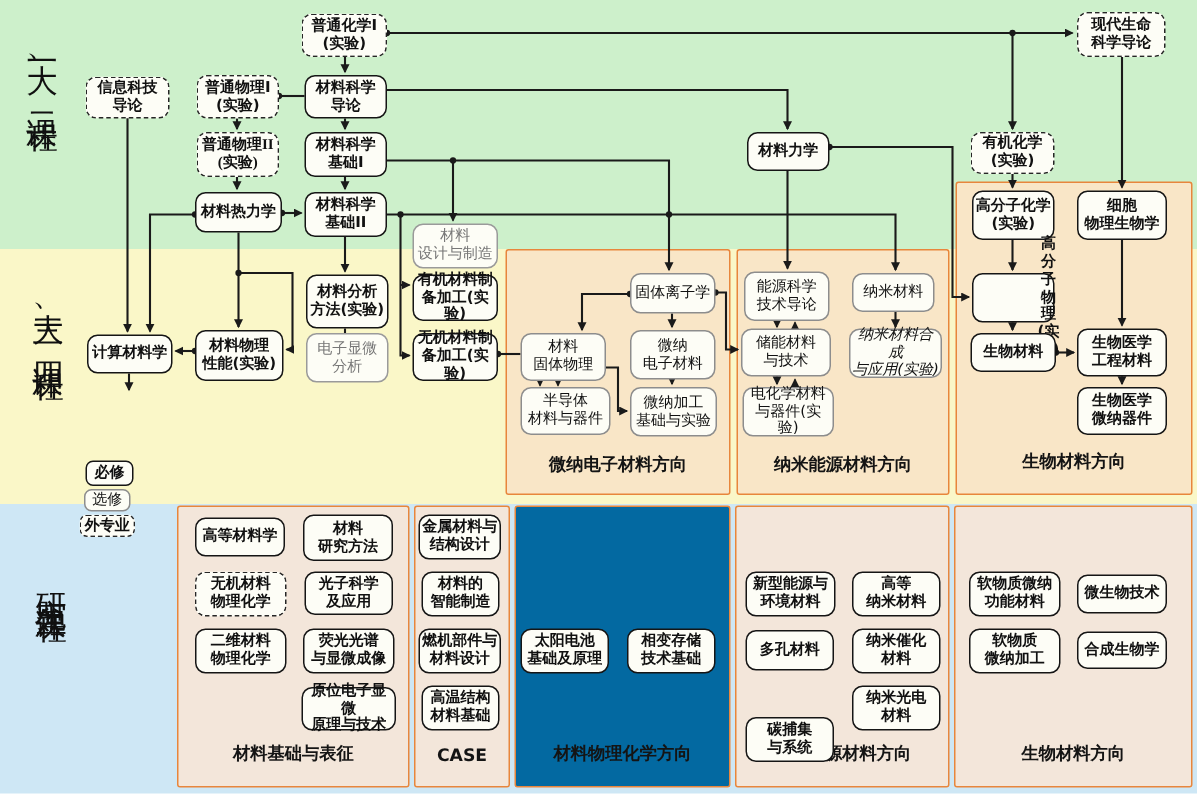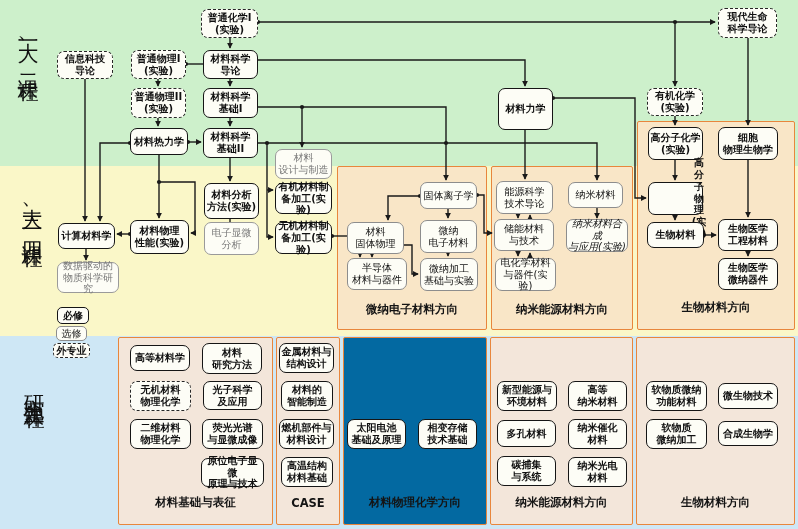--- a/index.html
+++ b/index.html
@@ -124,25 +124,25 @@
     <div class="node dashed" style="left: 201px; top: 9px; width: 57px; height: 29px;">普通化学I
 (实验)</div>
     <div class="node dashed" style="left: 57px; top: 51px; width: 56px; height: 28px;">信息科技
 导论</div>
     <div class="node dashed" style="left: 131px; top: 50px; width: 55px; height: 29px;">普通物理I
 (实验)</div>
     <div class="node required" style="left: 203px; top: 50px; width: 55px; height: 29px;">材料科学
 导论</div>
     <div class="node dashed" style="left: 718px; top: 8px; width: 59px; height: 30px;">现代生命
 科学导论</div>
-    <div class="node dashed" style="left: 131px; top: 88px; width: 55px; height: 30px;">普通物理II
+    <div class="node dashed" style="left: 131px; top: 88px; width: 55px; height: 30px; font-family: Liberation Serif, serif;">普通物理II
 (实验)</div>
     <div class="node required" style="left: 203px; top: 88px; width: 55px; height: 30px;">材料科学
 基础I</div>
-    <div class="node required" style="left: 498px; top: 88px; width: 55px; height: 42px;">材料力学</div>
+    <div class="node required" style="left: 498px; top: 88px; width: 55px; height: 26px;">材料力学</div>
     <div class="node dashed" style="left: 647px; top: 88px; width: 56px; height: 28px;">有机化学
 (实验)</div>
     <div class="node required" style="left: 130px; top: 128px; width: 58px; height: 27px;">材料热力学</div>
     <div class="node required" style="left: 203px; top: 128px; width: 55px; height: 30px;">材料科学
 基础II</div>
     <div class="node required" style="left: 648px; top: 127px; width: 55px; height: 33px;">高分子化学
 (实验)</div>
     <div class="node required" style="left: 718px; top: 127px; width: 60px; height: 33px;">细胞
 物理生物学</div>
     <div class="node elective-muted" style="left: 275px; top: 149px; width: 57px; height: 30px;">材料
@@ -151,22 +151,20 @@
 方法(实验)</div>
     <div class="node required" style="left: 275px; top: 183px; width: 57px; height: 31px;">有机材料制
 备加工(实验)</div>
     <div class="node elective-muted" style="left: 204px; top: 222px; width: 55px; height: 33px;">电子显微
 分析</div>
     <div class="node required" style="left: 275px; top: 222px; width: 57px; height: 32px;">无机材料制
 备加工(实验)</div>
     <div class="node required" style="left: 58px; top: 223px; width: 57px; height: 26px;">计算材料学</div>
     <div class="node required" style="left: 130px; top: 220px; width: 59px; height: 34px;">材料物理
 性能(实验)</div>
-    <div class="node elective-muted" style="left: 57px; top: 262px; width: 62px; height: 31px;">数据驱动的
-物质科学研究</div>
     <div class="node elective" style="left: 420px; top: 182px; width: 57px; height: 27px;">固体离子学</div>
     <div class="node elective" style="left: 347px; top: 222px; width: 57px; height: 32px;">材料
 固体物理</div>
     <div class="node elective" style="left: 420px; top: 220px; width: 57px; height: 33px;">微纳
 电子材料</div>
     <div class="node elective" style="left: 347px; top: 258px; width: 60px; height: 32px;">半导体
 材料与器件</div>
     <div class="node elective" style="left: 420px; top: 258px; width: 58px; height: 33px;">微纳加工
 基础与实验</div>
     <div class="node elective" style="left: 496px; top: 181px; width: 57px; height: 33px;">能源科学
@@ -210,21 +208,21 @@
 基础及原理</div>
     <div class="node required" style="left: 418px; top: 419px; width: 59px; height: 30px;">相变存储
 技术基础</div>
     <div class="node required" style="left: 497px; top: 381px; width: 60px; height: 30px;">新型能源与
 环境材料</div>
     <div class="node required" style="left: 568px; top: 381px; width: 59px; height: 30px;">高等
 纳米材料</div>
     <div class="node required" style="left: 497px; top: 420px; width: 59px; height: 27px;">多孔材料</div>
     <div class="node required" style="left: 568px; top: 419px; width: 59px; height: 30px;">纳米催化
 材料</div>
-    <div class="node required" style="left: 497px; top: 456px; width: 59px; height: 30px;">碳捕集
+    <div class="node required" style="left: 497px; top: 478px; width: 59px; height: 30px;">碳捕集
 与系统</div>
     <div class="node required" style="left: 568px; top: 457px; width: 59px; height: 30px;">纳米光电
 材料</div>
     <div class="node required" style="left: 646px; top: 381px; width: 61px; height: 30px;">软物质微纳
 功能材料</div>
     <div class="node required" style="left: 718px; top: 383px; width: 60px; height: 26px;">微生物技术</div>
     <div class="node required" style="left: 646px; top: 419px; width: 61px; height: 30px;">软物质
 微纳加工</div>
     <div class="node required" style="left: 718px; top: 421px; width: 60px; height: 25px;">合成生物学</div>
     <div class="node required" style="left: 57px; top: 307px; width: 32px; height: 17px; border-radius: 5px;">必修</div>

